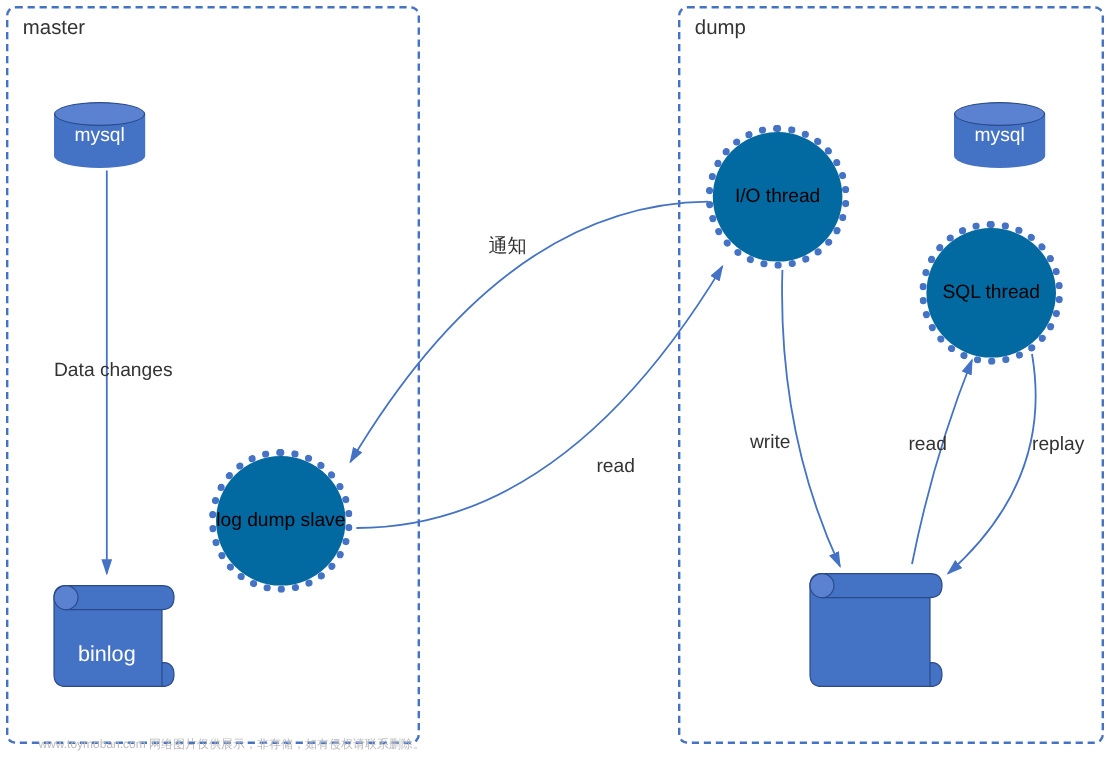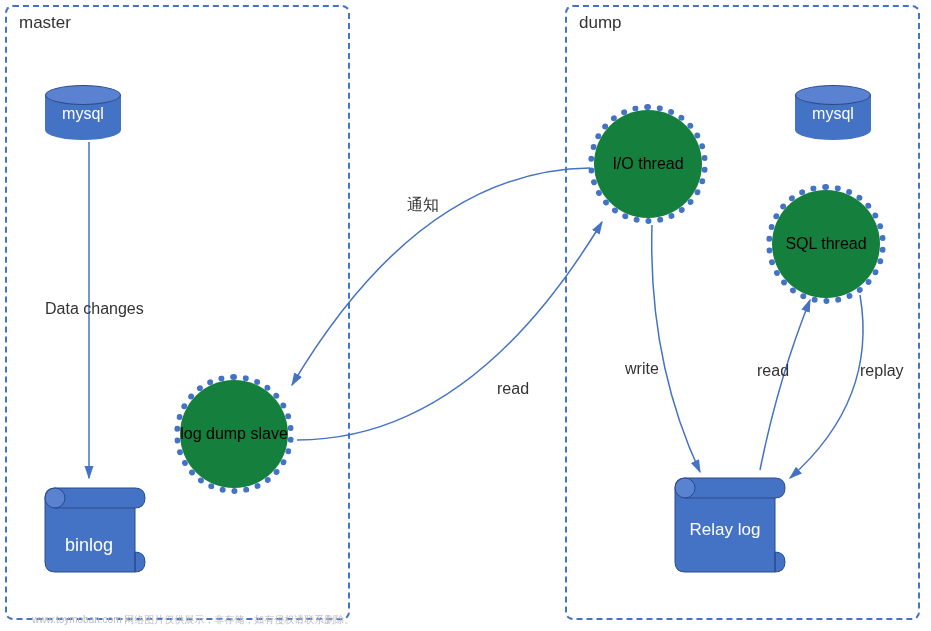--- a/index.html
+++ b/index.html
@@ -64,21 +64,21 @@
     transform: translate(-50%, -45%);
     color: #fff;
     font-size: 16px;
     z-index: 2;
   }
   .thread-circle {
     position: absolute;
     width: 108px;
     height: 108px;
     border-radius: 50%;
-    background: #15803d;
+    background: #0369a1;
     display: flex;
     align-items: center;
     justify-content: center;
     text-align: center;
     font-size: 16px;
     line-height: 1.3;
   }
   .thread-circle::before {
     content: "";
     position: absolute;
@@ -159,21 +159,20 @@
   </svg>
   <span style="position:absolute;left:30px;top:55px;color:#fff;font-size:18px;">binlog</span>
 </div>
 
 <div class="scroll-doc" style="left:665px; top:470px;">
   <svg width="130" height="115" viewBox="0 0 130 115">
     <path d="M 10 18 Q 10 8 20 8 L 110 8 Q 120 8 120 18 Q 120 28 110 28 L 110 102 Q 120 102 120 92 Q 120 82 110 82 L 110 102 L 20 102 Q 10 102 10 92 L 10 18 Z" fill="#4472c4" stroke="#2a4a8a" stroke-width="1"></path>
     <ellipse cx="20" cy="18" rx="10" ry="10" fill="#5b82d1" stroke="#2a4a8a" stroke-width="1"></ellipse>
     <path d="M 20 28 L 110 28" stroke="#2a4a8a" stroke-width="1"></path>
   </svg>
-  <span style="position:absolute;left:0;right:0;top:50px;color:#fff;font-size:17px;text-align:center;line-height:1.2;">Relay log</span>
 </div>
 
 <svg class="connector">
   <defs>
     <marker id="arrow" markerWidth="10" markerHeight="10" refX="8" refY="3" orient="auto" markerUnits="strokeWidth">
       <path d="M0,0 L9,3 L0,6 Z" fill="#4472c4"></path>
     </marker>
   </defs>
 
   <line x1="89" y1="142" x2="89" y2="478" stroke="#4472c4" stroke-width="1.5" marker-end="url(#arrow)"></line>

